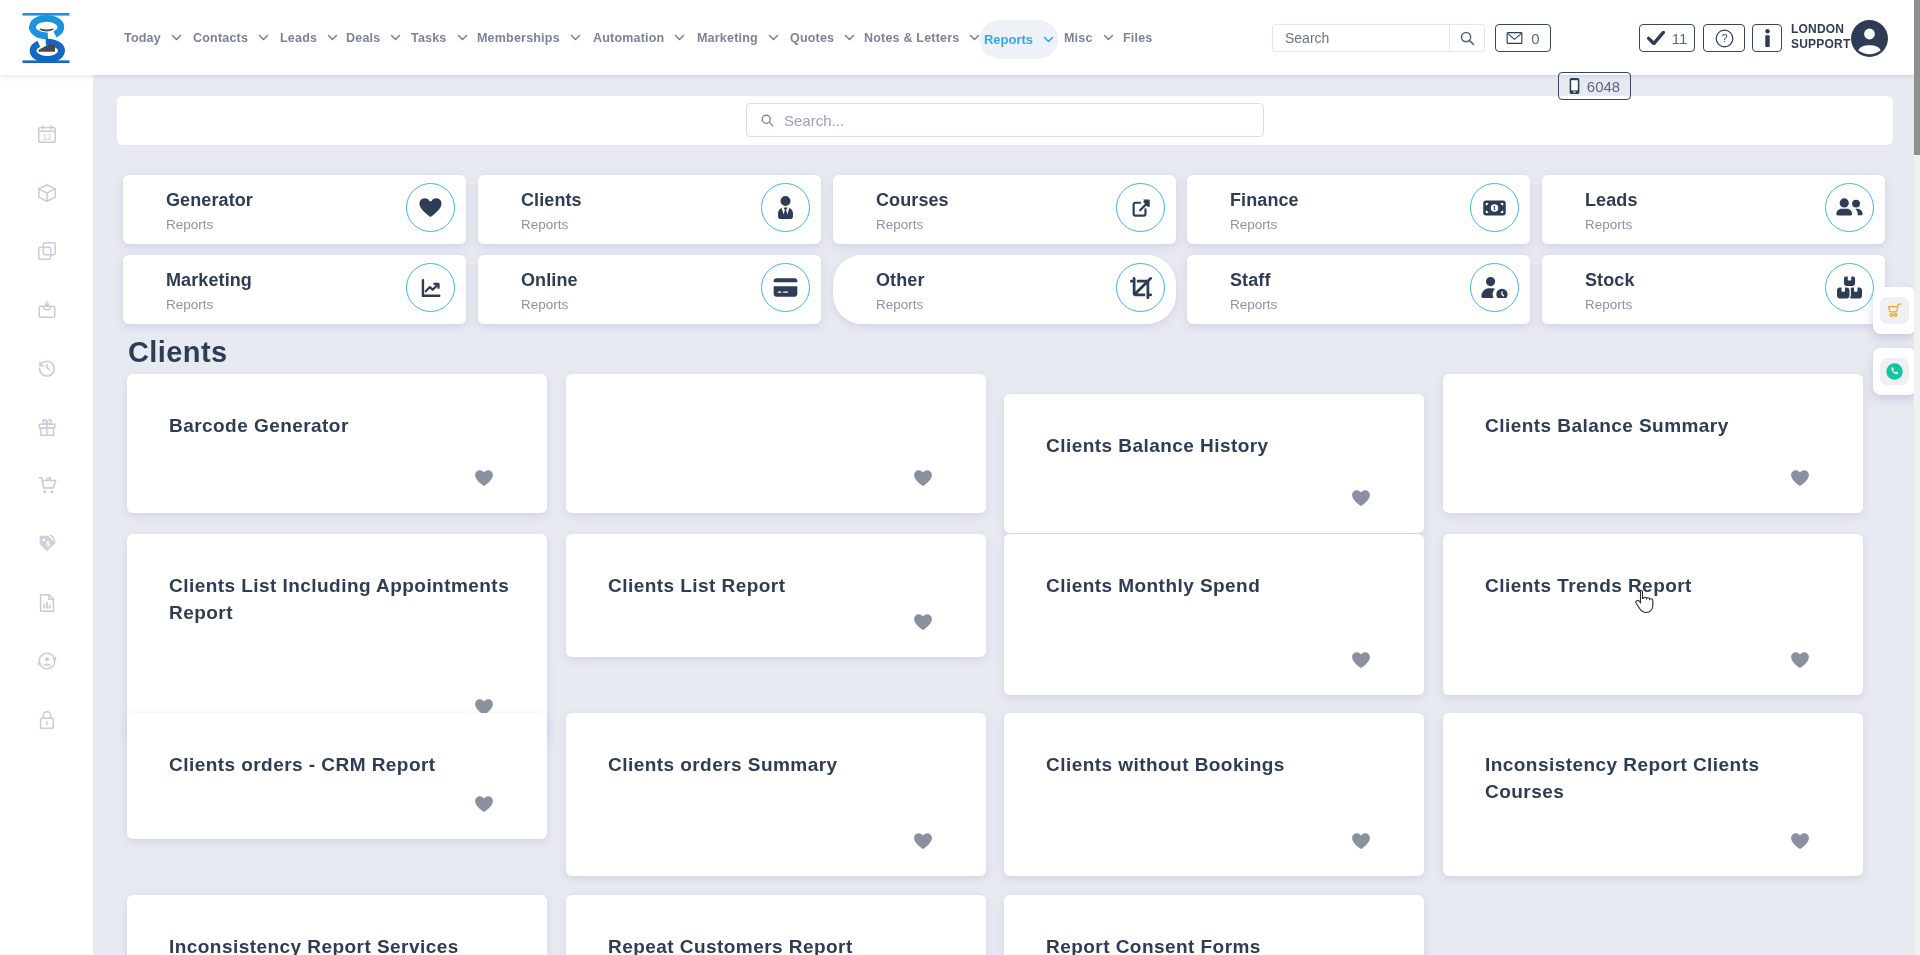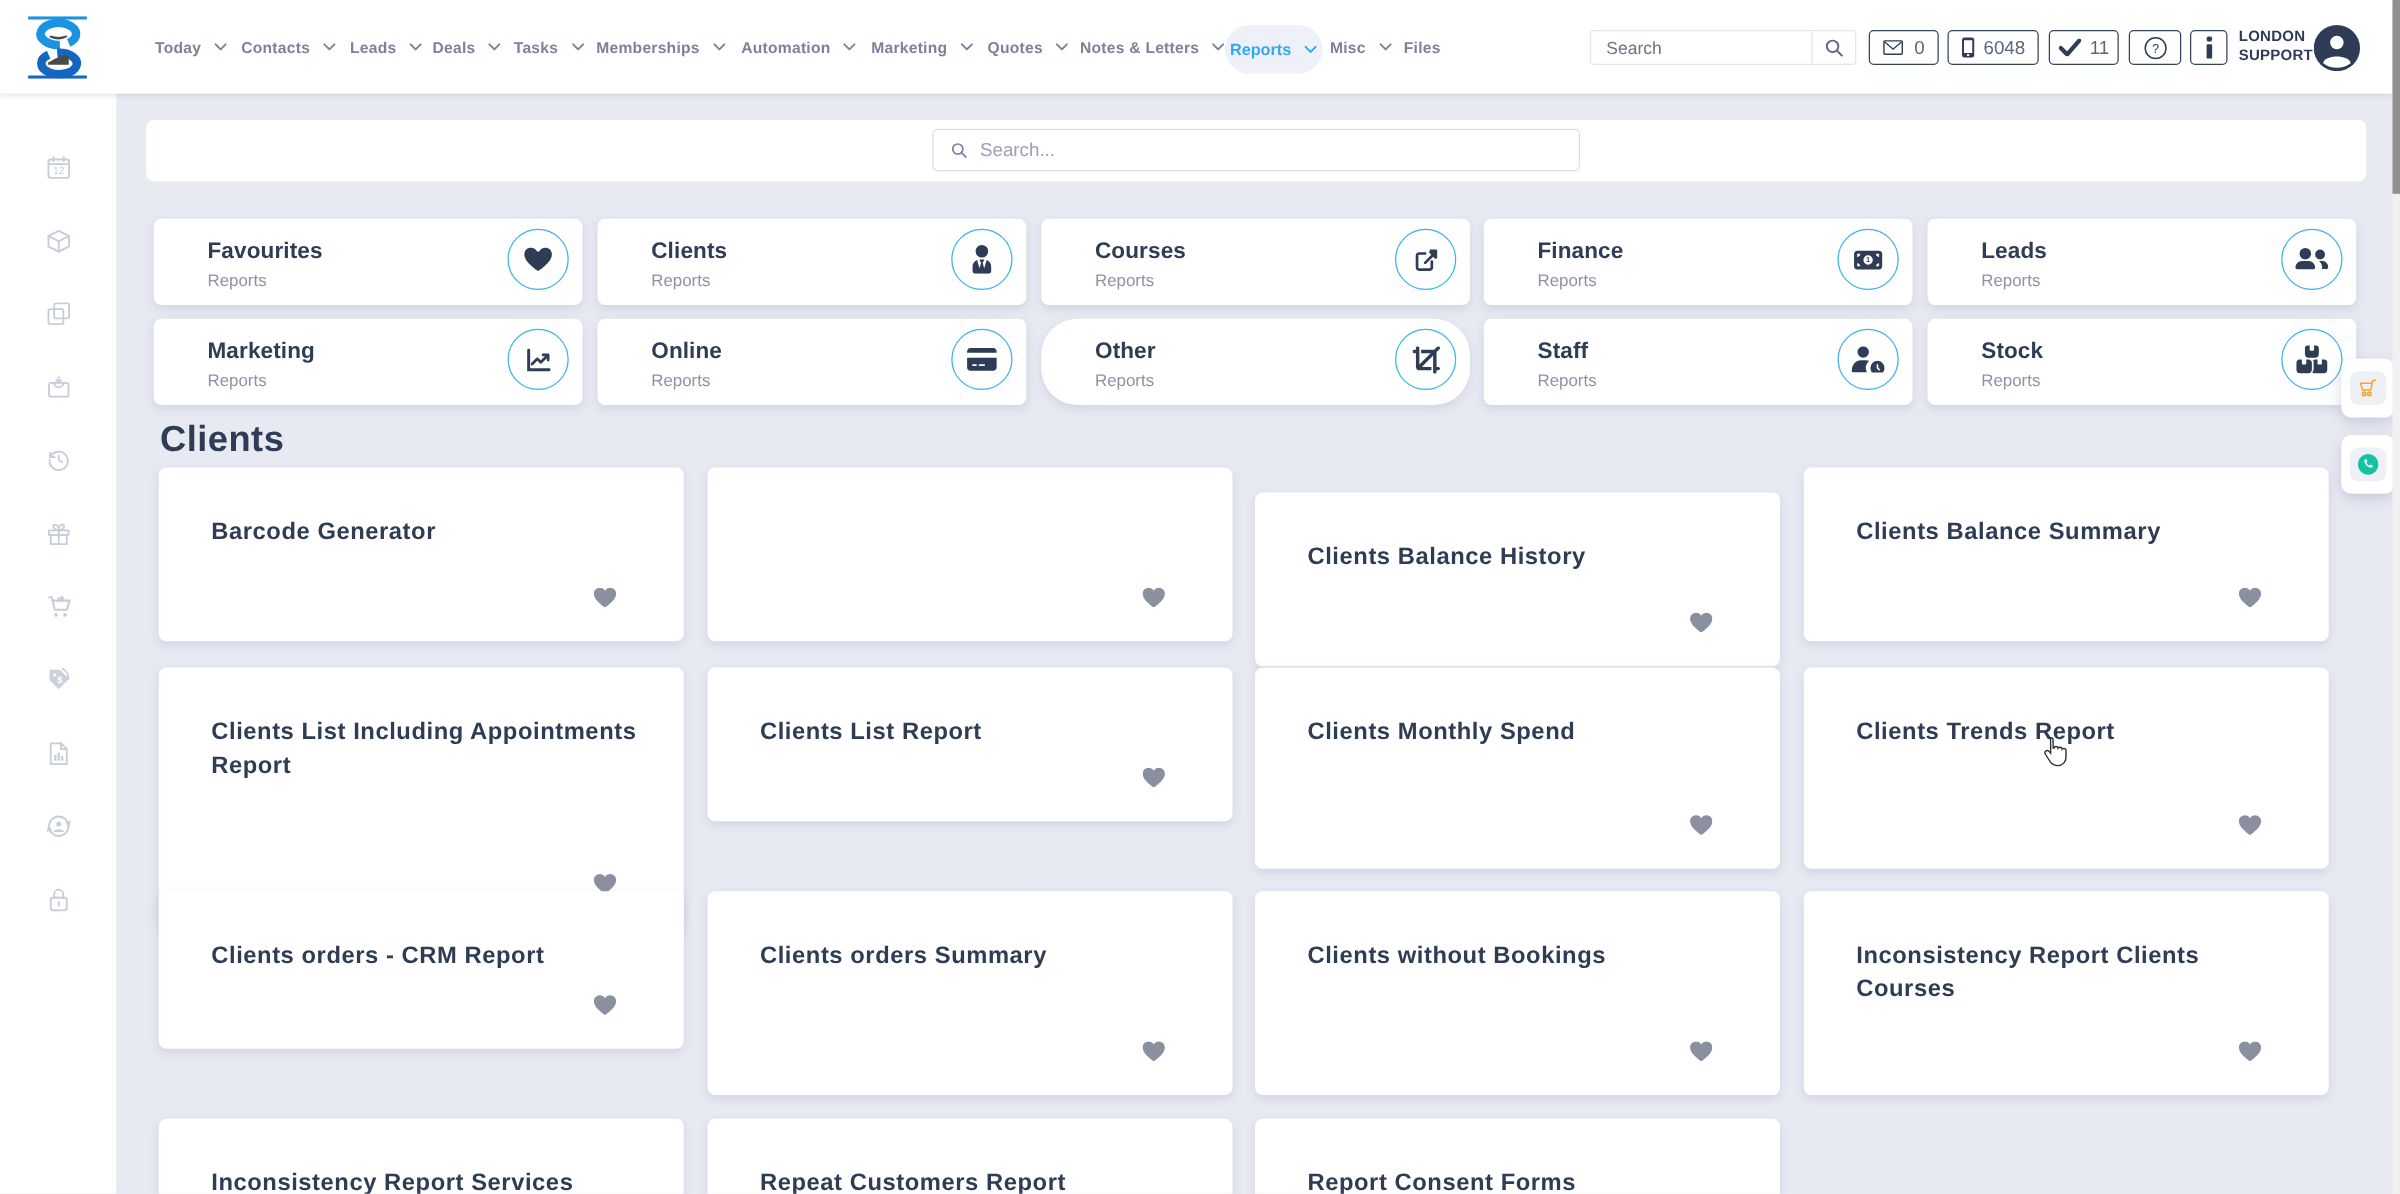--- a/index.html
+++ b/index.html
@@ -55,21 +55,21 @@
         </svg>
       </span>
     </div>
     <div class="chip" style="left:1495px;width:56px;">
       <svg width="17" height="12" viewBox="0 0 24 18" fill="none" stroke="#2e3c55" stroke-width="1.7">
         <rect x="1" y="1" width="22" height="16" rx="1"></rect>
         <path d="M2 2.5 L12 11 L22 2.5"></path>
       </svg>
       <span style="margin-left:8px;">0</span>
     </div>
-    <div class="chip" style="left:1558px;width:73px;">
+    <div class="chip" style="left:1558px;width:73px;margin-top:48px;">
       <svg width="11" height="18" viewBox="0 0 14 22">
         <rect x="0.8" y="0.8" width="12.4" height="20.4" rx="2.4" fill="#2e3c55"></rect>
         <rect x="2.8" y="3.6" width="8.4" height="13" fill="#fff"></rect>
         <rect x="5.8" y="17.8" width="2.4" height="1.8" fill="#fff"></rect>
       </svg>
       <span style="margin-left:7px;">6048</span>
     </div>
     <div class="chip" style="left:1639px;width:56px;">
       <svg width="18" height="14" viewBox="0 0 24 19">
         <path d="M2 10 L9 17 L22 2" fill="none" stroke="#2e3c55" stroke-width="4.6" stroke-linecap="round" stroke-linejoin="round"></path>
@@ -163,21 +163,21 @@
       </svg></div>
   </div>
 <div style="position:absolute;left:117px;top:96px;width:1776px;height:49px;background:#fff;border-radius:6px;"></div>
 <div style="position:absolute;left:746px;top:103px;width:518px;height:34px;border:1px solid #d9dde6;border-radius:4px;background:#fff;display:flex;align-items:center;color:#9aa0b5;font-size:15px;z-index:5;"><span style="margin-left:13px;margin-right:9px;display:flex;">
       <svg width="15" height="15" viewBox="0 0 24 24" fill="none" stroke="#7d829b" stroke-width="2.2">
         <circle cx="10" cy="10" r="6.5"></circle>
         <line x1="15" y1="15" x2="21" y2="21"></line>
       </svg>
     </span>Search...</div>
 <div class="cat" style="left:123px;top:175px;">
-    <div class="t">Favourites</div>
+    <div class="t">Generator</div>
     <div class="s">Reports</div>
     <div class="circ">
       <svg width="25" height="25" viewBox="0 0 24 24">
         <path fill="#2e3c55" d="M12 21s-8.8-5.6-10.3-11C.6 6 3 3 6.4 3c2.2 0 3.9 1.2 4.8 2.9h1.6C13.7 4.2 15.4 3 17.6 3 21 3 23.4 6 22.3 10 20.8 15.4 12 21 12 21z" transform="scale(1) translate(0,0)"></path>
       </svg>
     </div>
   </div>
 <div class="cat" style="left:478px;top:175px;">
     <div class="t">Clients</div>
     <div class="s">Reports</div>

